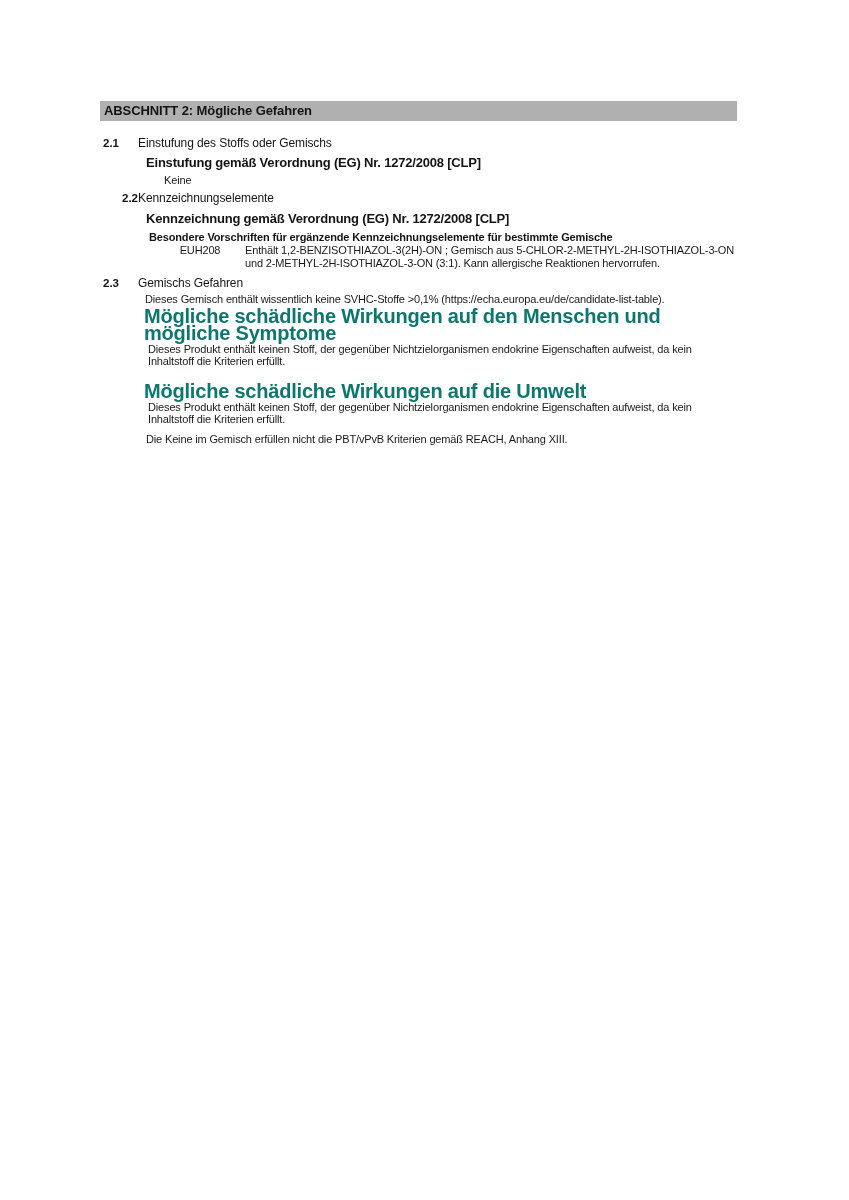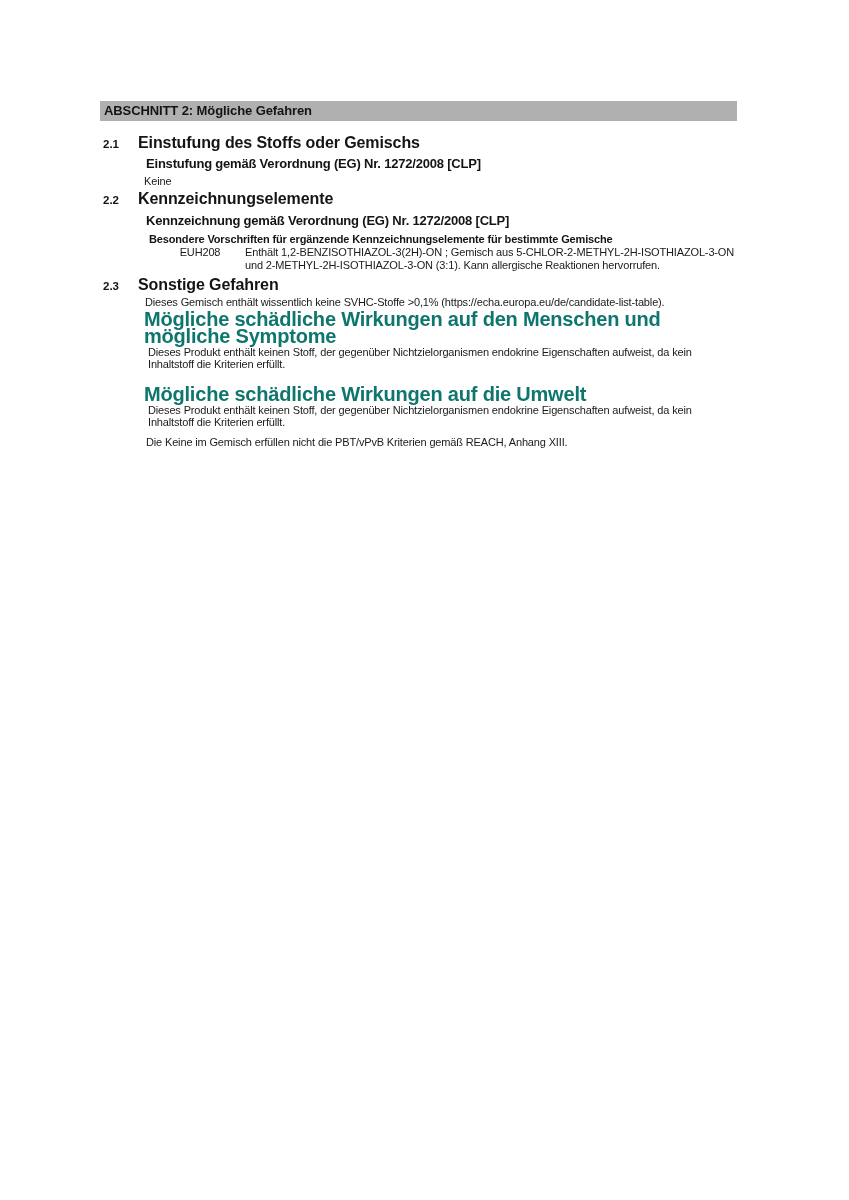--- a/index.html
+++ b/index.html
@@ -38,47 +38,47 @@
     line-height: 16px;
   }
   .sec-num {
     flex: 0 0 35px;
     padding-left: 3px;
     font-size: 11.5px;
     font-weight: bold;
     color: #141414;
   }
   .sec-title {
-    font-size: 16px;
-    font-weight: bold;
+    font-size: 12px;
+    font-weight: normal;
     color: #141414;
     letter-spacing: -0.1px;
     margin: 0;
   }
   .row-21 { margin-top: 14px; }
-  .row-22 { margin-top: 4px; }
+  .row-22 { margin-top: 4px; text-align: right; }
   .row-23 { margin-top: 6px; }
   .subheading {
     margin-left: 46px;
     margin-top: 3px;
     font-size: 13px;
     font-weight: bold;
     color: #141414;
     line-height: 17px;
     letter-spacing: -0.2px;
   }
   .sub-22 { margin-top: 4px; }
   .small {
     font-size: 11px;
     line-height: 12px;
     letter-spacing: -0.15px;
     color: #1a1a1a;
   }
   .keine {
-    margin-left: 44px;
+    margin-left: 64px;
     margin-top: 3px;
   }
   .bold-small {
     margin-left: 49px;
     margin-top: 4px;
     font-size: 11px;
     font-weight: bold;
     line-height: 12px;
     letter-spacing: -0.15px;
     color: #141414;
@@ -152,21 +152,21 @@
     </div>
     <div class="subheading sub-22">Kennzeichnung gemäß Verordnung (EG) Nr. 1272/2008 [CLP]</div>
     <div class="bold-small">Besondere Vorschriften für ergänzende Kennzeichnungselemente für bestimmte Gemische</div>
     <div class="euh-row">
       <span class="euh-code">EUH208</span>
       <span class="euh-text">Enthält 1,2-BENZISOTHIAZOL-3(2H)-ON ; Gemisch aus 5-CHLOR-2-METHYL-2H-ISOTHIAZOL-3-ON und 2-METHYL-2H-ISOTHIAZOL-3-ON (3:1). Kann allergische Reaktionen hervorrufen.</span>
     </div>
 
     <div class="sec-row row-23">
       <span class="sec-num">2.3</span>
-      <h2 class="sec-title">Sonstige Gefahren</h2>
+      <h2 class="sec-title">Gemischs Gefahren</h2>
     </div>
     <div class="small svhc-line">Dieses Gemisch enthält wissentlich keine SVHC-Stoffe &gt;0,1% (https://echa.europa.eu/de/candidate-list-table).</div>
 
     <h3 class="h3-heading">Mögliche schädliche Wirkungen auf den Menschen und mögliche Symptome</h3>
     <div class="para">Dieses Produkt enthält keinen Stoff, der gegenüber Nichtzielorganismen endokrine Eigenschaften aufweist, da kein Inhaltstoff die Kriterien erfüllt.</div>
 
     <h3 class="h3-heading" style="margin-top:16px;">Mögliche schädliche Wirkungen auf die Umwelt</h3>
     <div class="para">Dieses Produkt enthält keinen Stoff, der gegenüber Nichtzielorganismen endokrine Eigenschaften aufweist, da kein Inhaltstoff die Kriterien erfüllt.</div>
     <div class="small pbt-line">Die Keine im Gemisch erfüllen nicht die PBT/vPvB Kriterien gemäß REACH, Anhang XIII.</div>
 

